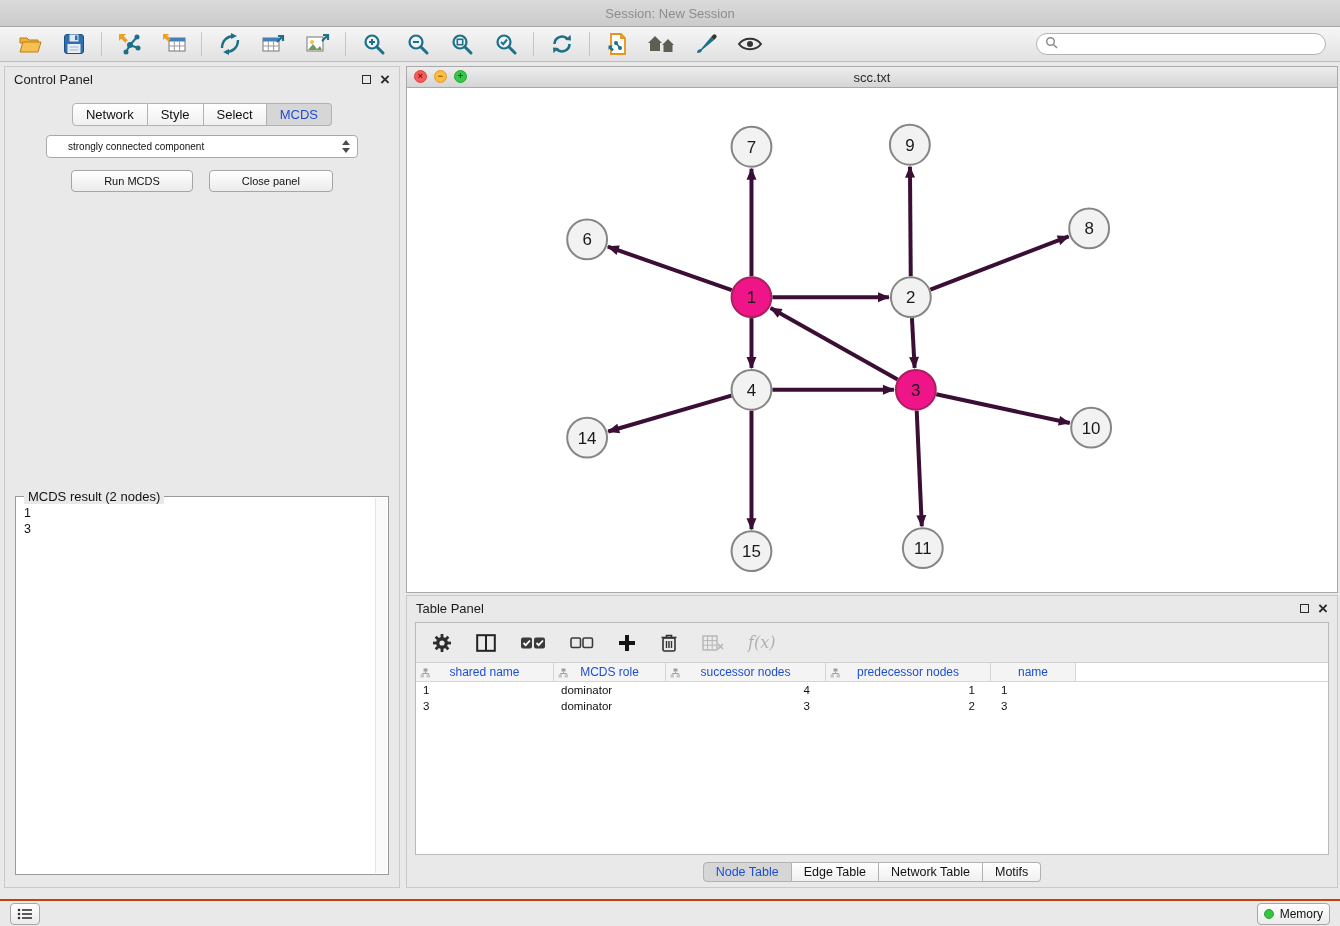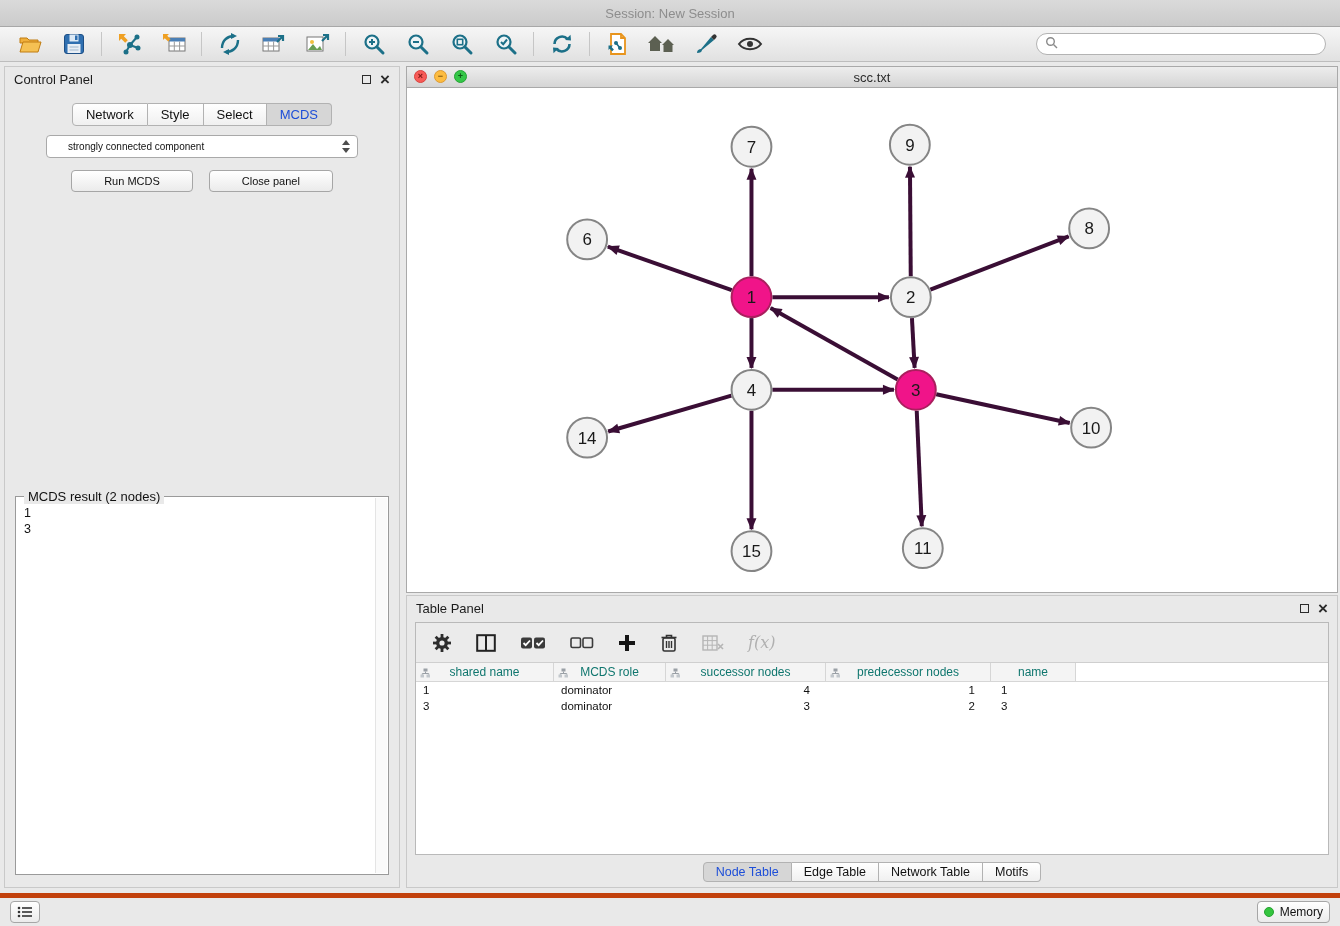--- a/index.html
+++ b/index.html
@@ -80,34 +80,34 @@
     background:#e9e9e9; border:1px solid #c9c9c9; }
   .tp-frame { position:absolute; left:8px; right:8px; top:26px; bottom:32px;
     border:1px solid #b9b9b9; background:#fff; display:flex; flex-direction:column; }
   .tp-toolbar { height:40px; background:#ebebeb; border-bottom:1px solid #cfcfcf;
     display:flex; align-items:center; padding:0 16px; gap:24px; }
   .tp-icon { display:flex; align-items:center; justify-content:center; }
   .fx-label { font-family:"DejaVu Serif", serif; font-style:italic; font-size:16px; color:#b0b0b0; }
   .tp-table { flex:1; background:#fff; overflow:hidden; }
   .thead { display:flex; height:19px; border-bottom:1px solid #d6d6d6; }
   .th { position:relative; display:flex; align-items:center; justify-content:center;
-    font-size:12px; color:#0f766e; background:#f4f4f4; border-right:1px solid #d6d6d6; }
+    font-size:12px; color:#1d4ed8; background:#f4f4f4; border-right:1px solid #d6d6d6; }
   .th .sort-ic { position:absolute; left:4px; top:4px; }
   .th-fill { flex:1; background:#fff; }
   .trow { display:flex; height:16px; align-items:center; font-size:11.5px; color:#111; }
   .c0 { width:138px; } .c1 { width:112px; } .c2 { width:160px; } .c3 { width:165px; } .c4 { width:85px; }
   .tcell.c0, .tcell.c1 { padding-left:7px; }
   .tcell.c2, .tcell.c3 { text-align:right; padding-right:16px; }
   .tcell.c4 { padding-left:10px; }
   .tp-tabs { position:absolute; bottom:5px; left:0; right:0; display:flex; justify-content:center; }
   .tp-tabs .tab { padding:2px 12px; font-size:12.5px; }
 
   
-  .statusbar { position:absolute; left:0; right:0; bottom:0; height:33px; background:#e9e9e9;
-    border-top:5px solid #c2410c; display:flex; align-items:center; padding:0 10px; }
+  .statusbar { position:absolute; left:0; right:0; bottom:0; height:27px; background:#e9e9e9;
+    border-top:2px solid #c2410c; display:flex; align-items:center; padding:0 10px; }
   .status-btn { height:22px; min-width:28px; border:1px solid #a6a6a6; border-radius:4px;
     background:linear-gradient(#ffffff,#ebebeb); display:flex; align-items:center;
     justify-content:center; padding:0 6px; gap:6px; font-size:12px; color:#111; }
   .mem-dot { width:10px; height:10px; border-radius:50%; background:#35c53f; border:1px solid #27a331; }
   .sb-spacer { flex:1; }
 </style>
 </head>
 <body>
 
 <div class="app">

